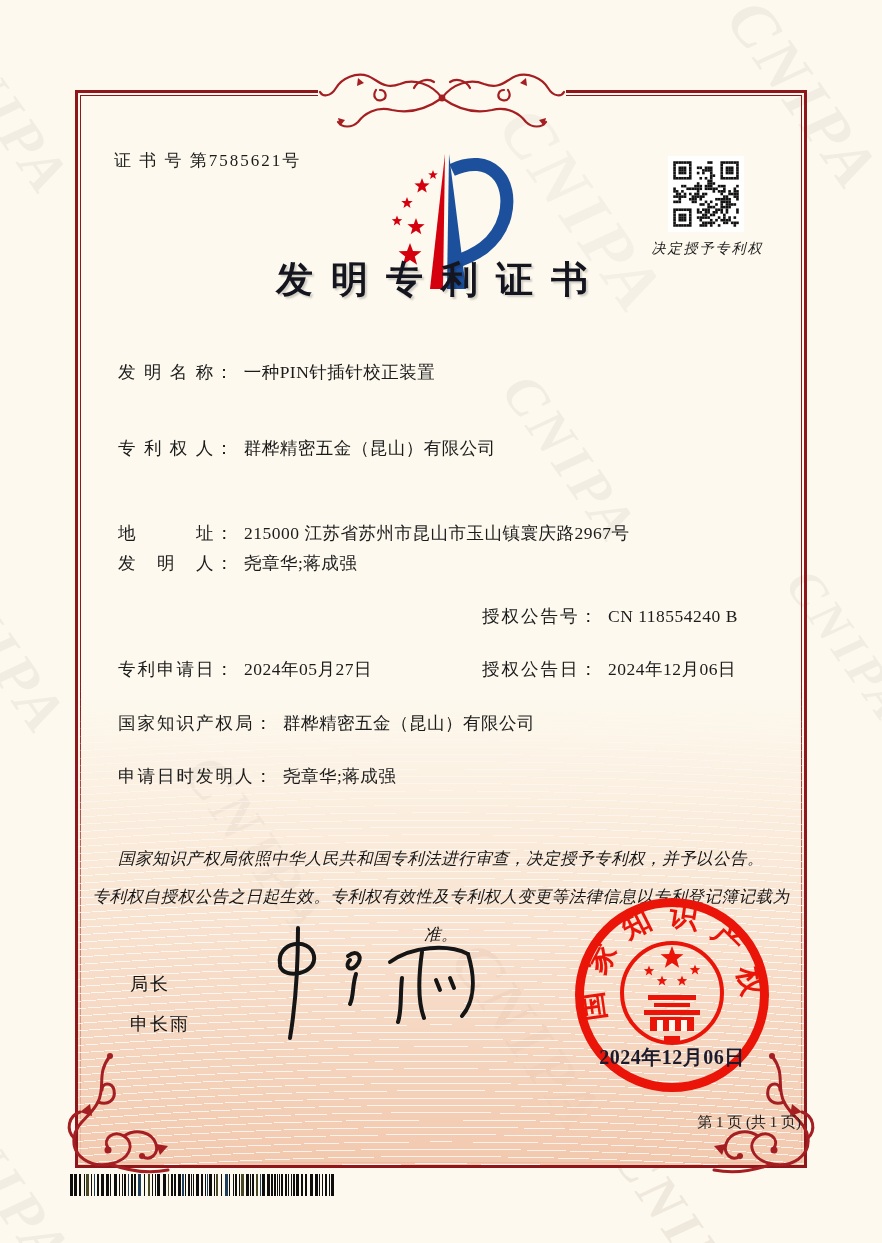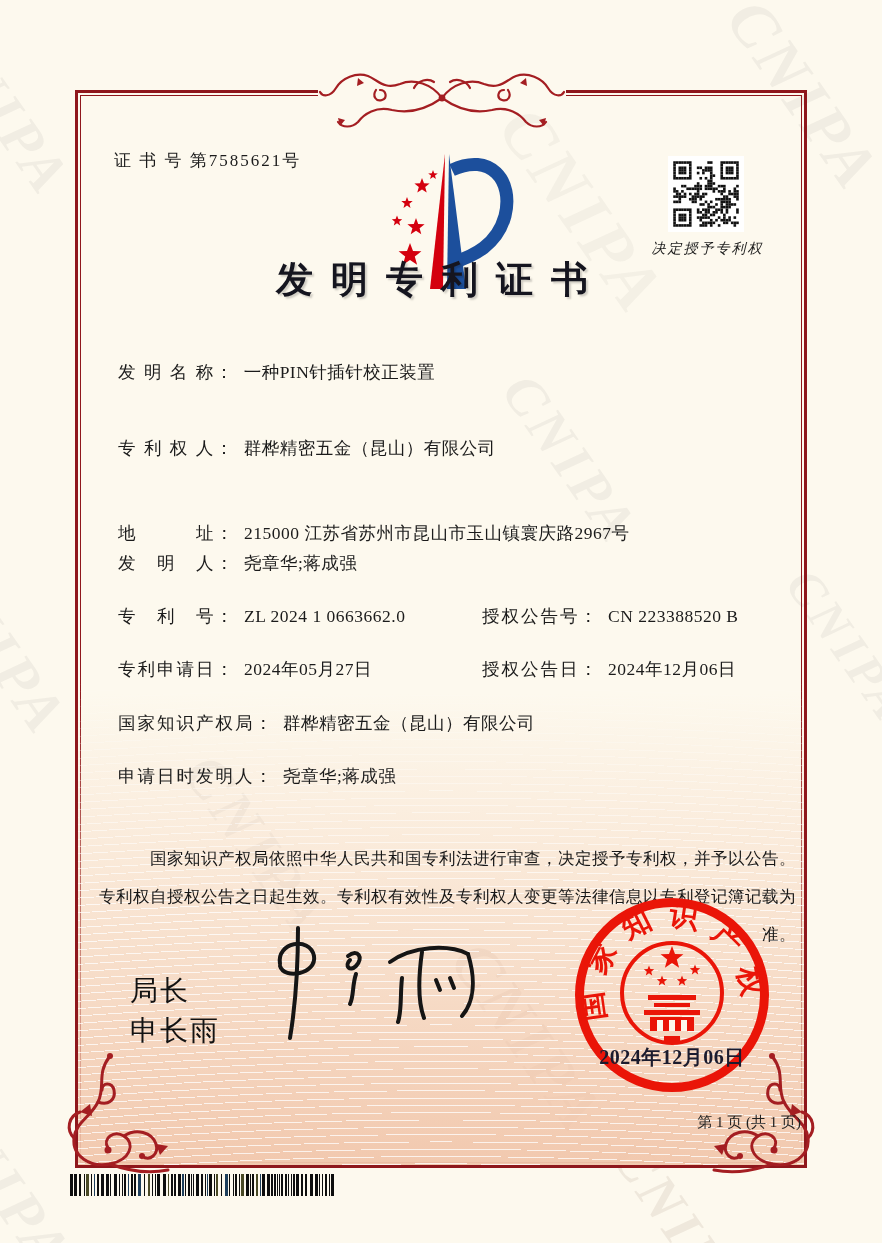--- a/index.html
+++ b/index.html
@@ -23,23 +23,23 @@
   .cert-no{position:absolute;left:114px;top:149px;font-size:17px;letter-spacing:2px;color:#1c1c1c;}
   .title{position:absolute;left:0;top:255px;width:882px;text-align:center;font-size:37px;font-weight:bold;
          letter-spacing:18px;box-sizing:border-box;color:#15151f;
          text-shadow:2px 2px 2px rgba(0,0,0,0.18);}
   .qr-label{position:absolute;left:640px;top:240px;width:135px;text-align:center;font-style:italic;
             font-size:14px;letter-spacing:2px;color:#1c1c1c;}
   .row{position:absolute;left:118px;font-size:17.5px;color:#1b1b1b;white-space:nowrap;}
   .row .lbl{letter-spacing:2px;}
   .row .val{margin-left:9px;letter-spacing:0.5px;}
   .col2{left:482px;}
-  .statement{position:absolute;left:86px;top:840px;width:710px;text-align:right;
+  .statement{position:absolute;left:86px;top:840px;width:710px;text-align:center;font-style:italic;
              font-size:16.5px;line-height:2.3;color:#161616;letter-spacing:0.5px;}
-  .signer{position:absolute;left:130px;font-family:"Liberation Sans",sans-serif;font-size:28px;color:#121212;letter-spacing:2px;}
+  .signer{position:absolute;left:130px;font-family:"Liberation Sans",sans-serif;font-size:18px;color:#121212;letter-spacing:2px;}
   .page-footer{position:absolute;left:75px;top:1113px;width:726px;text-align:right;font-size:15px;color:#222;}
   
   #seal{position:absolute;left:575px;top:898px;width:194px;height:194px;}
   #seal .ring{position:absolute;left:0;top:0;width:176px;height:176px;border:9px solid #ea1508;border-radius:50%;}
   #seal-date{position:absolute;left:0px;top:146px;width:194px;text-align:center;font-size:20px;
              font-weight:bold;color:#1b1b2e;letter-spacing:0.5px;}
 </style>
 </head>
 <body>
 <div id="page">
@@ -427,25 +427,22 @@
 </div>
 <div class="row" style="top:436px">
   <span class="lbl">专 利 权 人：</span><span class="val">群桦精密五金（昆山）有限公司</span>
 </div>
 <div class="row" style="top:521px">
   <span class="lbl">地　　　址：</span><span class="val">215000 江苏省苏州市昆山市玉山镇寰庆路2967号</span>
 </div>
 <div class="row" style="top:551px">
   <span class="lbl">发　明　人：</span><span class="val">尧章华;蒋成强</span>
 </div>
-<div class="row" style="top:604px">
-  <span class="lbl">专　利　号：</span><span class="val">ZL 2024 1 0663662.0</span>
-</div>
 <div class="row col2" style="top:604px">
-  <span class="lbl">授权公告号：</span><span class="val">CN 223388520 B</span>
+  <span class="lbl">授权公告号：</span><span class="val">CN 118554240 B</span>
 </div>
 <div class="row" style="top:657px">
   <span class="lbl">专利申请日：</span><span class="val">2024年05月27日</span>
 </div>
 <div class="row col2" style="top:657px">
   <span class="lbl">授权公告日：</span><span class="val">2024年12月06日</span>
 </div>
 <div class="row" style="top:711px">
   <span class="lbl">国家知识产权局：</span><span class="val">群桦精密五金（昆山）有限公司</span>
 </div>

